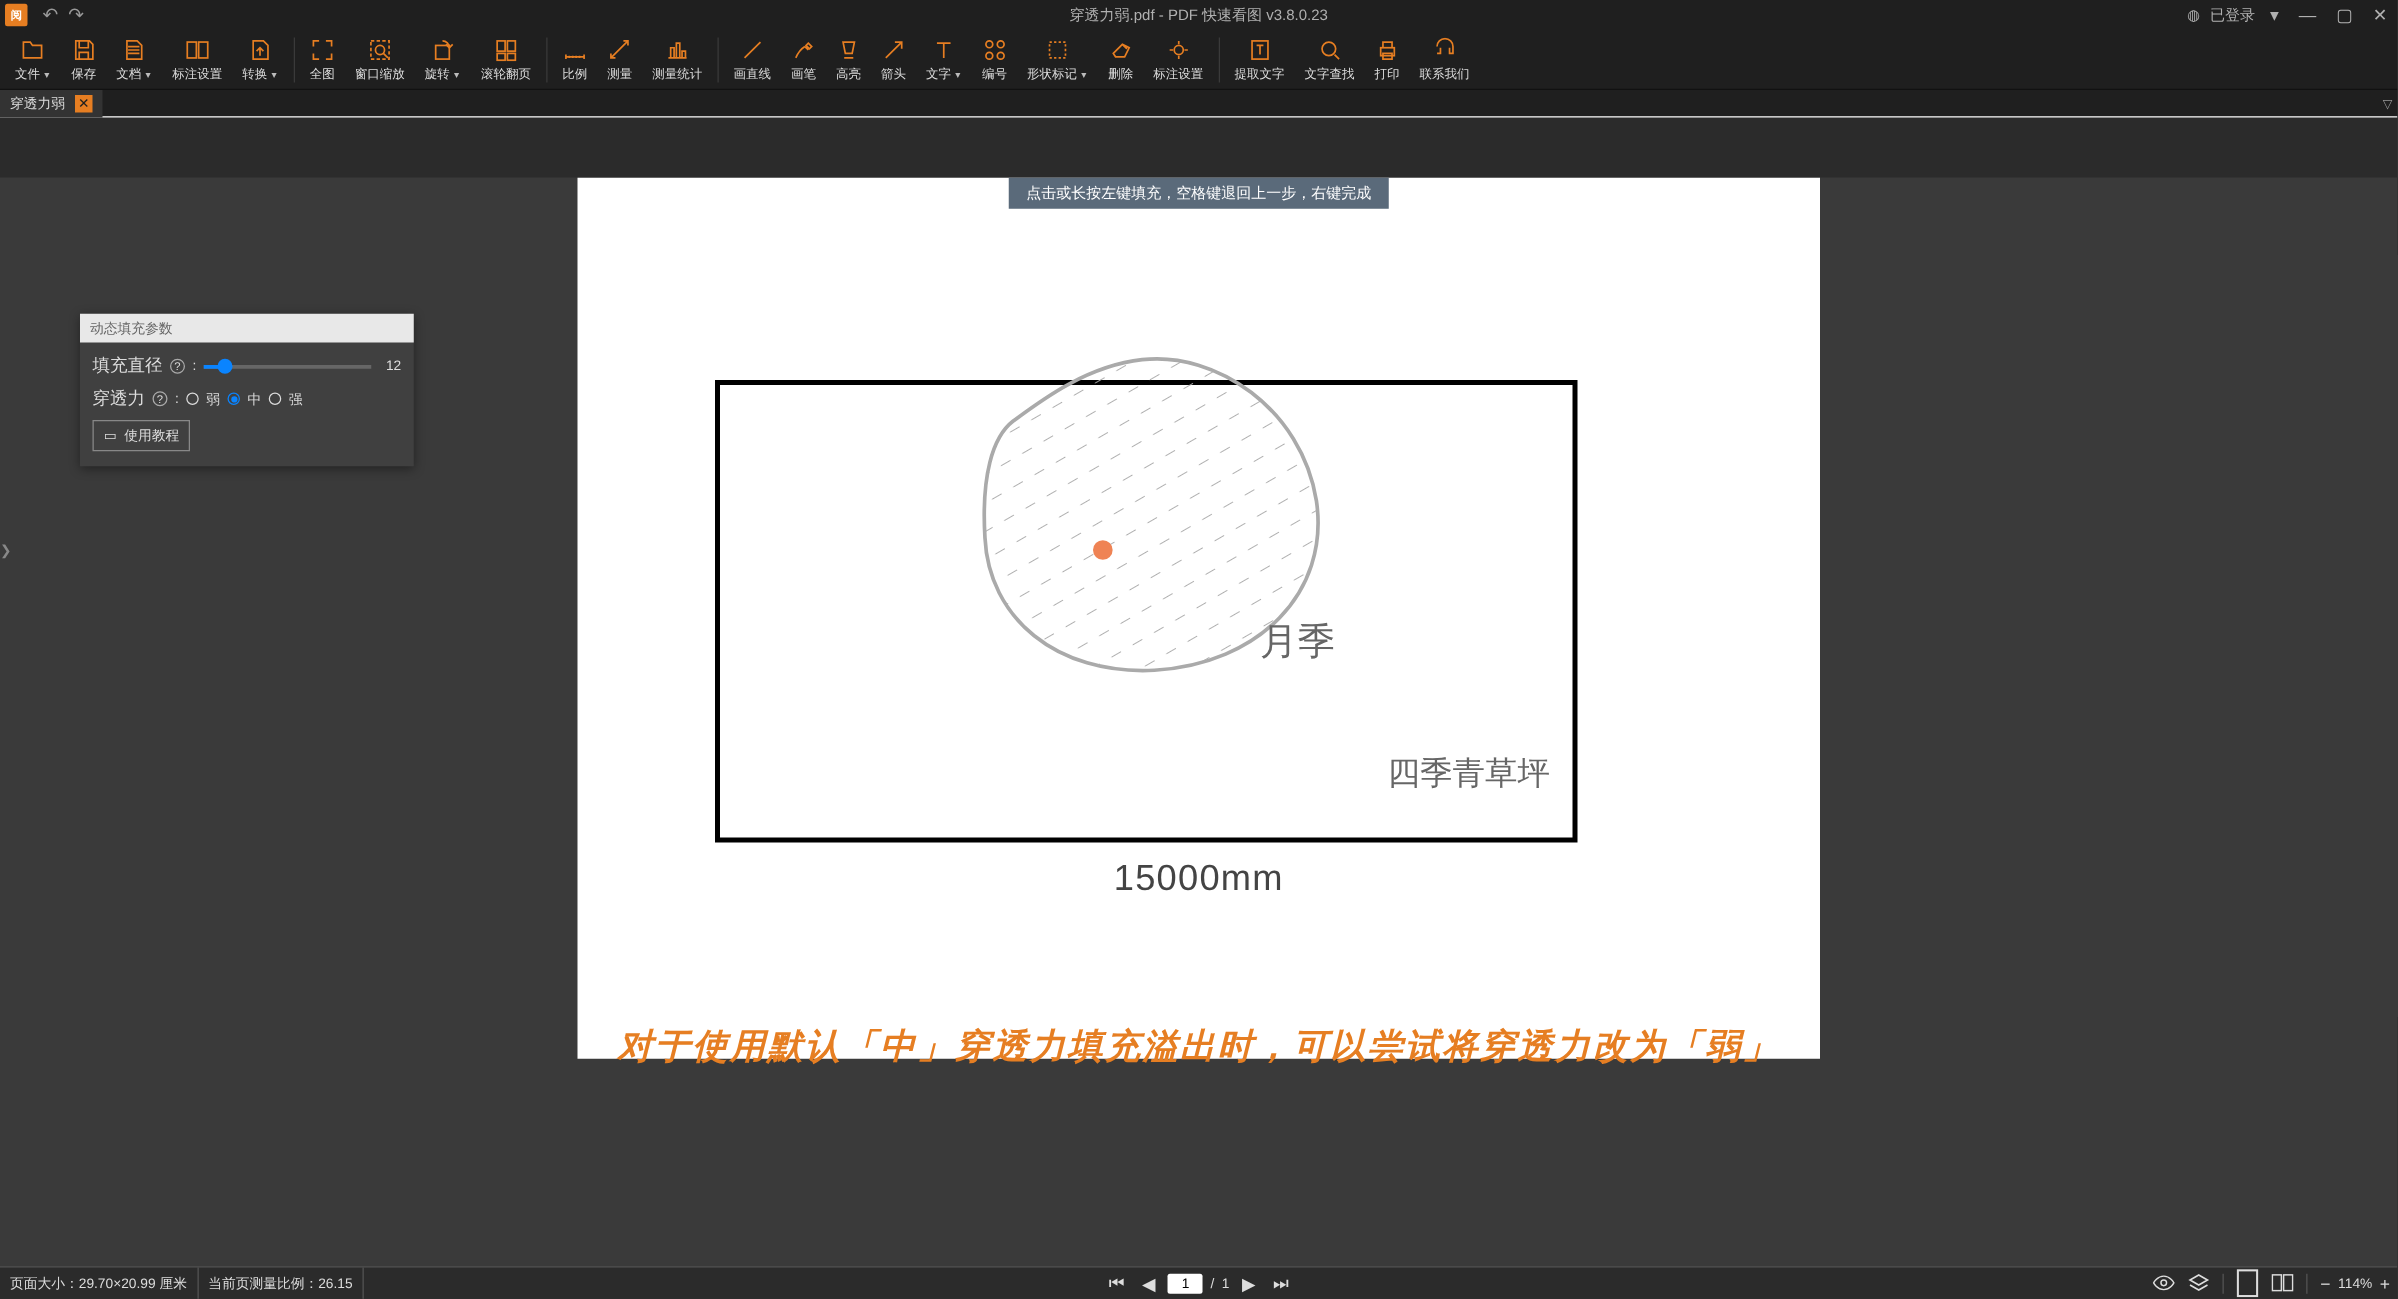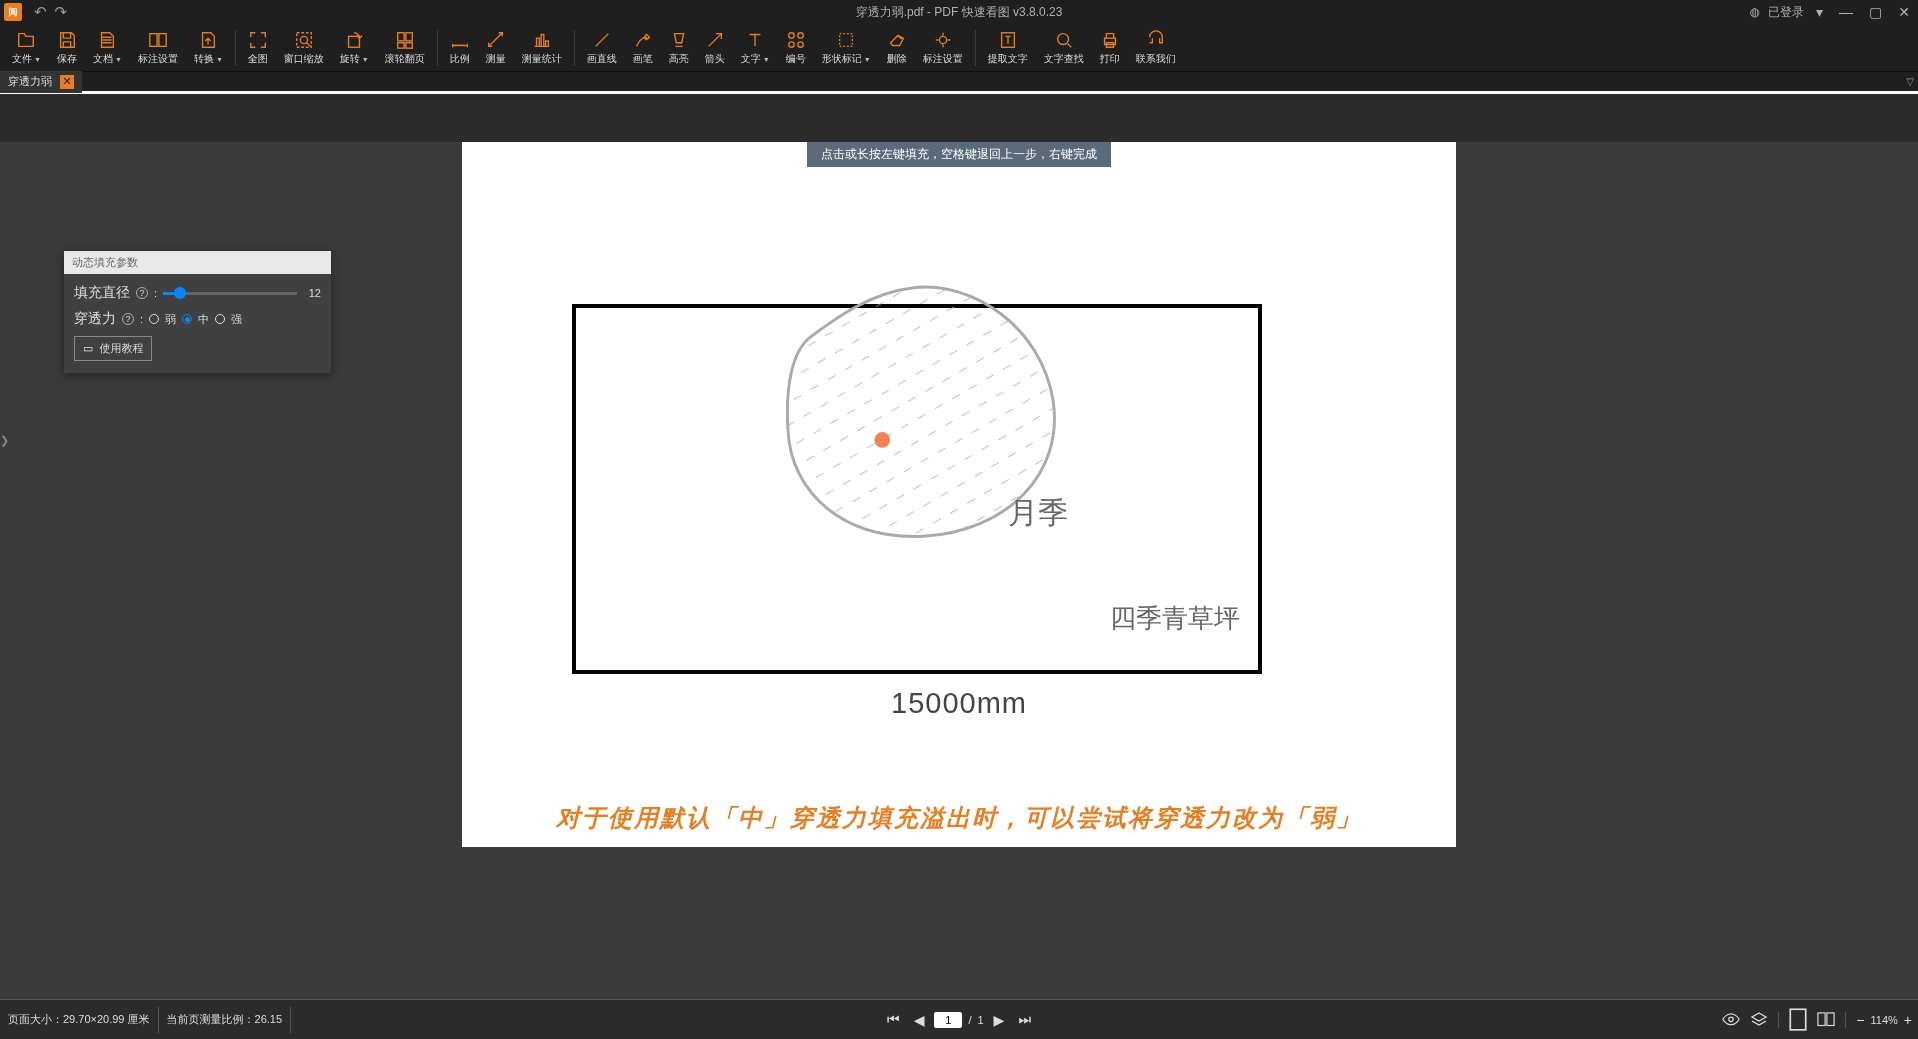--- a/index.html
+++ b/index.html
@@ -17,41 +17,41 @@
 
 .toolbar { height: 48px; background: #1f1f1f; display: flex; align-items: center; padding: 0 4px; border-bottom: 1px solid #111; }
 .tool-item { display: flex; flex-direction: column; align-items: center; justify-content: center; gap: 2px; padding: 4px 8px; cursor: pointer; color: #ddd; height: 44px; }
 .tool-icon { width: 20px; height: 20px; display: flex; align-items: center; justify-content: center; }
 .tool-icon svg { stroke: #e67e22; fill: none; stroke-width: 1.5; }
 .tool-label { font-size: 10px; color: #ddd; white-space: nowrap; }
 .tool-sep { width: 1px; height: 36px; background: #3a3a3a; margin: 0 4px; }
 .dd { font-size: 7px; color: #bbb; margin-left: 2px; }
 
 
-.tabs-bar { height: 22px; background: #1f1f1f; display: flex; align-items: center; border-bottom: 3px solid #ffffff; position: relative; }
+.tabs-bar { height: 22px; background: #1f1f1f; display: flex; align-items: center; border-bottom: 1px solid #ffffff; position: relative; }
 .tab { display: flex; align-items: center; padding: 0 8px; height: 22px; background: #333; color: #ddd; font-size: 11px; gap: 8px; }
 .tab-close { width: 14px; height: 14px; background: #e67e22; color: #1f1f1f; display: flex; align-items: center; justify-content: center; font-size: 11px; cursor: pointer; }
 .tab-dd { position: absolute; right: 4px; color: #999; font-size: 10px; cursor: pointer; }
 
 
 .viewport { position: absolute; top: 94px; left: 0; right: 0; bottom: 26px; background: #3a3a3a; display: flex; justify-content: center; align-items: flex-start; overflow: hidden; margin-top: 48px; }
 .page { width: 994px; height: 705px; background: #fff; margin-top: 0; position: relative; }
 
 
 .hint-bar { position: absolute; top: 0; left: 50%; transform: translateX(-50%); background: #5a6a7a; color: #fff; font-size: 12px; padding: 4px 14px; white-space: nowrap; }
 
 
 .draw-frame { position: absolute; left: 110px; top: 162px; width: 690px; height: 370px; border: 4px solid #000; }
 .blob { position: absolute; left: 200px; top: -35px; width: 295px; height: 275px; }
 .shape-label1 { position: absolute; left: 432px; top: 185px; font-family: "KaiTi", serif; font-size: 30px; color: #666; }
 .shape-label2 { position: absolute; left: 534px; top: 293px; font-family: Liberation Sans, sans-serif; font-size: 26px; color: #666; }
 .dim-label { position: absolute; left: 50%; top: 545px; transform: translateX(-50%); font-size: 29px; color: #444; letter-spacing: 1px; }
 
 
-.caption { position: absolute; top: 660px; left: 50%; transform: translateX(-50%); color: #e67e22; font-size: 24px; font-weight: bold; font-style: italic; white-space: nowrap; letter-spacing: 2px; }
+.caption { position: absolute; top: 676px; left: 50%; transform: translateX(-50%); color: #e67e22; font-size: 28px; font-weight: bold; font-style: italic; white-space: nowrap; letter-spacing: 2px; }
 
 
 .panel { position: absolute; left: 64px; top: 251px; width: 267px; background: #404040; color: #ddd; font-size: 11px; box-shadow: 0 2px 8px rgba(0,0,0,.4); z-index: 10; }
 .panel-head { background: #e8e8e8; color: #666; padding: 4px 8px; font-size: 11px; }
 .panel-body { padding: 10px 10px 12px; }
 .row { display: flex; align-items: center; gap: 6px; margin-bottom: 8px; }
 .row-label { font-size: 14px; color: #ddd; }
 .help { width: 12px; height: 12px; border: 1px solid #aaa; border-radius: 50%; display: inline-flex; align-items: center; justify-content: center; font-size: 9px; color: #ddd; }
 .slider-wrap { flex: 1; position: relative; height: 14px; display: flex; align-items: center; }
 .slider-track { height: 3px; background: #666; width: 100%; position: relative; }
@@ -60,21 +60,21 @@
 .slider-val { width: 18px; text-align: right; font-size: 11px; }
 .radio { width: 10px; height: 10px; border: 1.5px solid #ddd; border-radius: 50%; display: inline-block; position: relative; }
 .radio.sel::after { content: ""; position: absolute; inset: 1.5px; background: #0a84ff; border-radius: 50%; }
 .radio.sel { border-color: #0a84ff; }
 .tutorial-btn { border: 1px solid #888; padding: 4px 8px; display: inline-flex; align-items: center; gap: 6px; cursor: pointer; font-size: 11px; }
 
 
 .edge-chev { position: absolute; left: 0; top: 434px; color: #888; font-size: 11px; z-index: 5; }
 
 
-.status-bar { position: absolute; bottom: 0; left: 0; right: 0; height: 40px; background: #2b2b2b; border-top: 1px solid #555; display: flex; align-items: center; color: #ddd; font-size: 11px; }
+.status-bar { position: absolute; bottom: 0; left: 0; right: 0; height: 26px; background: #2b2b2b; border-top: 1px solid #555; display: flex; align-items: center; color: #ddd; font-size: 11px; }
 .status-left { display: flex; align-items: center; }
 .status-cell { padding: 0 8px; border-right: 1px solid #555; height: 26px; display: flex; align-items: center; }
 .status-center { position: absolute; left: 50%; transform: translateX(-50%); display: flex; align-items: center; gap: 6px; }
 .pg-btn { color: #ddd; cursor: pointer; padding: 0 4px; font-size: 14px; }
 .pg-input { width: 28px; height: 16px; background: #fff; color: #000; border: none; text-align: center; font-size: 11px; border-radius: 2px; }
 .status-right { position: absolute; right: 6px; display: flex; align-items: center; gap: 10px; }
 .zoom-box { display: flex; align-items: center; gap: 6px; }
 .zoom-btn { cursor: pointer; font-size: 14px; color: #ddd; }
 .sr-ico { display: inline-flex; align-items: center; justify-content: center; width: 18px; height: 16px; }
 .sr-ico svg { stroke: #ddd; fill: none; stroke-width: 1.3; }

